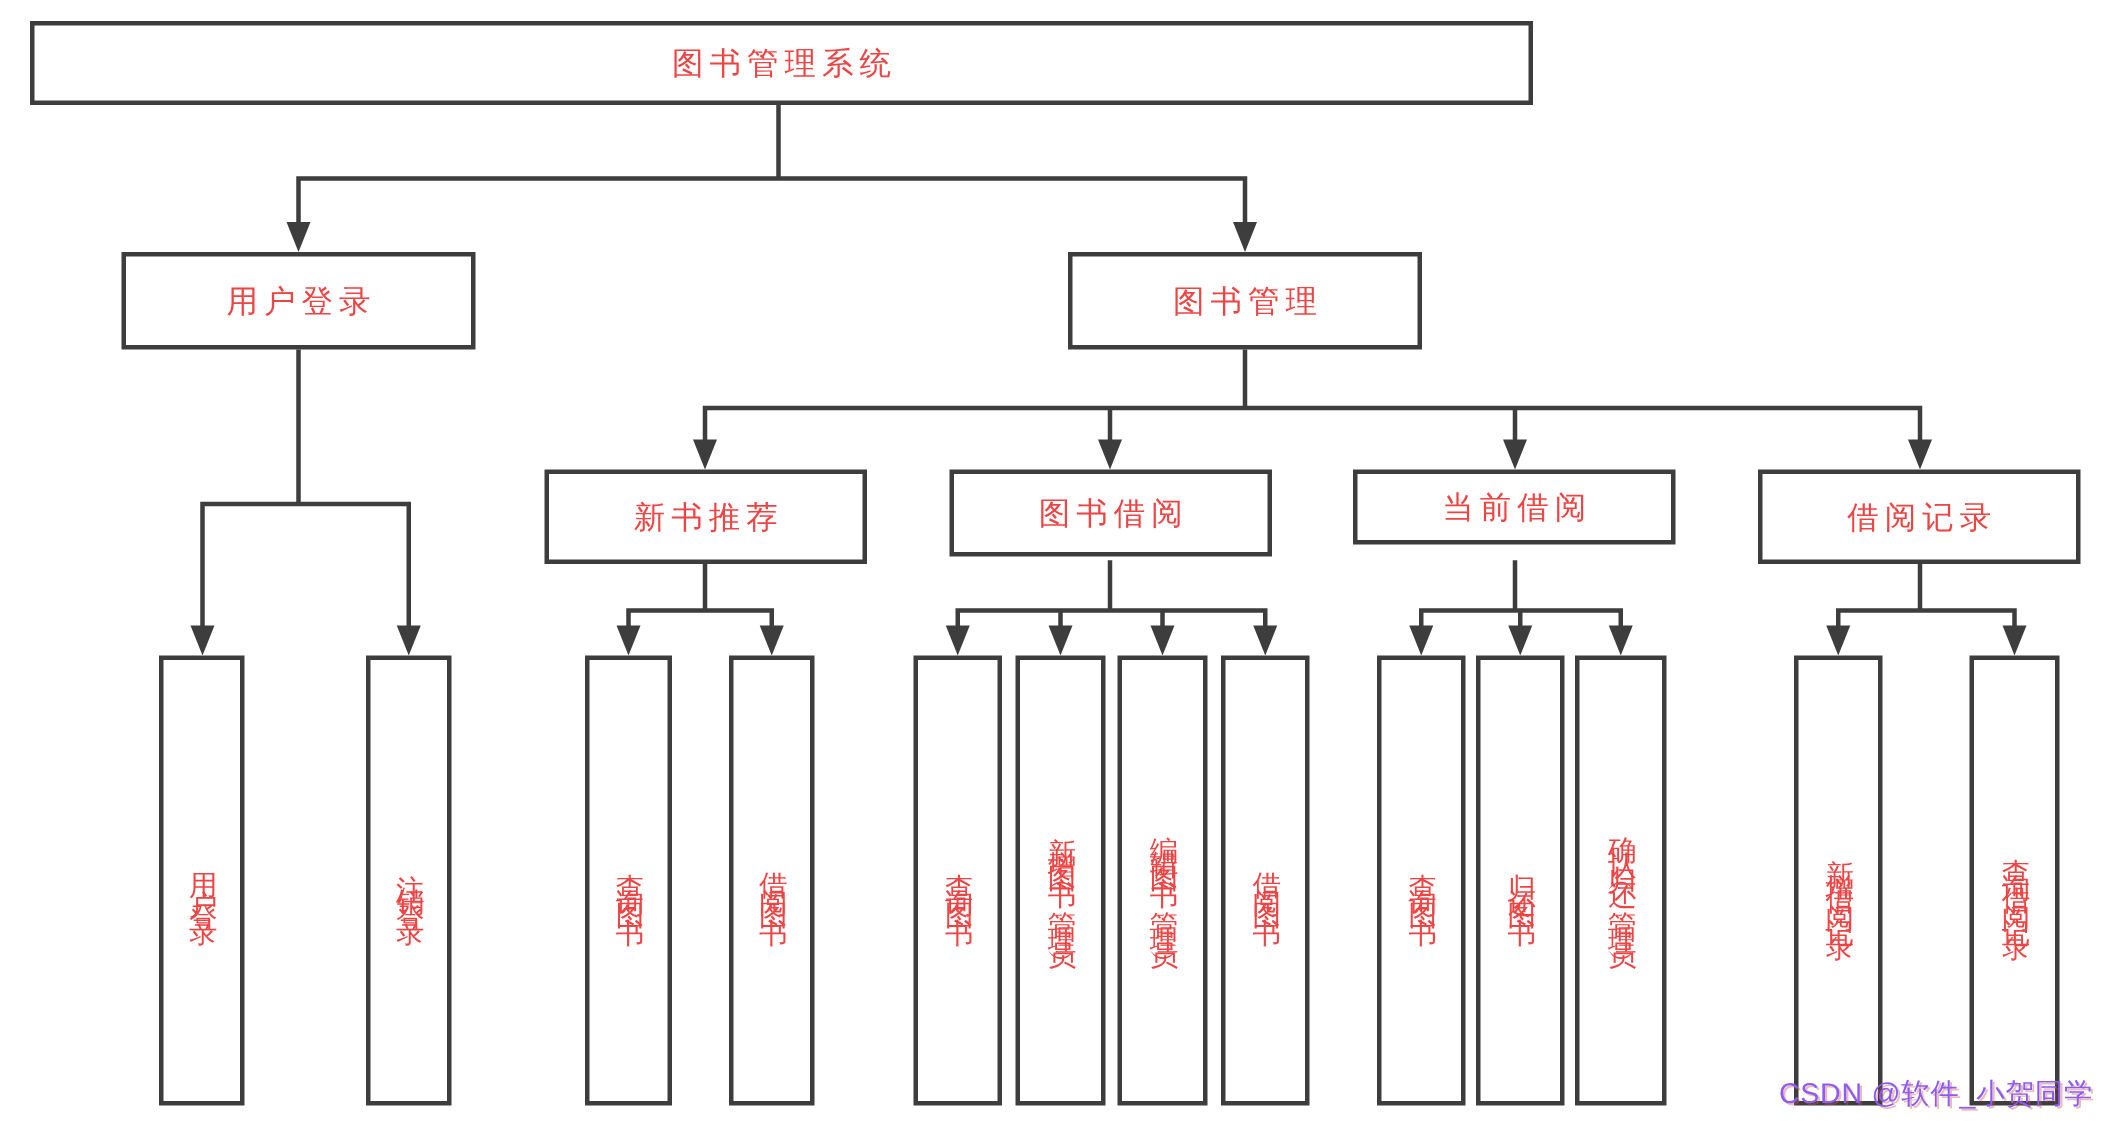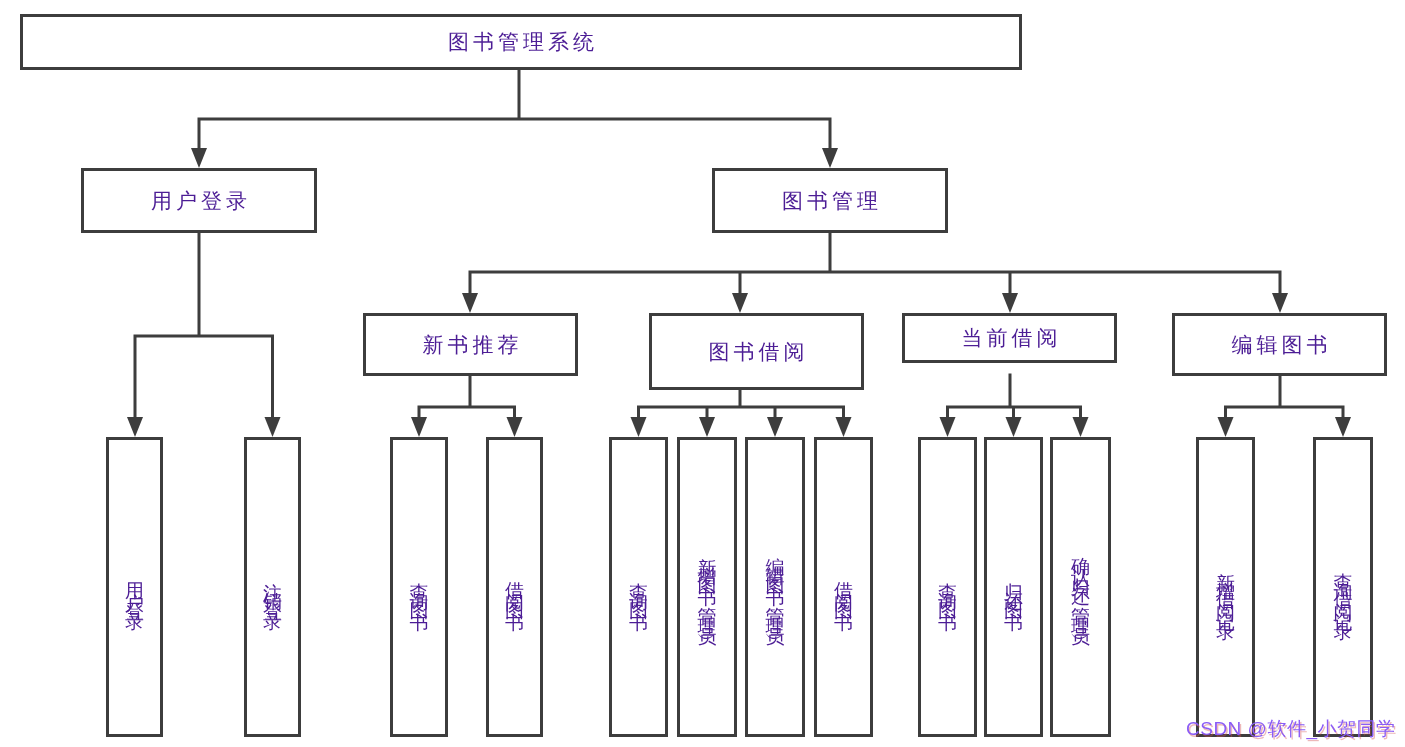--- a/index.html
+++ b/index.html
@@ -10,21 +10,21 @@
     font-family:"Liberation Sans","DejaVu Sans",sans-serif;
     overflow:hidden;
   }
   #connectors{position:absolute;left:0;top:0;width:1405px;height:747px;z-index:1;}
   .node{
     position:absolute;
     box-sizing:border-box;
     background:#ffffff;
     border:3px solid #3d3d3d;
     display:flex;align-items:center;justify-content:center;
-    color:#4c1d95;
+    color:#ef4444;
     z-index:2;
   }
   .h-node span{
     font-size:21px;
     letter-spacing:4px;
     white-space:nowrap;
     text-indent:4px; 
   }
   .v-node span{
     writing-mode:vertical-rl;
@@ -108,28 +108,28 @@
   <div class="node h-node" style="left:81px;top:168px;width:236px;height:65px">
     <span>用户登录</span>
   </div>
   <div class="node h-node" style="left:363px;top:313px;width:215px;height:63px">
     <span>新书推荐</span>
   </div>
 
   <div class="node h-node" style="left:712px;top:168px;width:236px;height:65px">
     <span>图书管理</span>
   </div>
-  <div class="node h-node" style="left:649px;top:313px;width:215px;height:77px">
+  <div class="node h-node" style="left:633px;top:313px;width:215px;height:58px">
     <span>图书借阅</span>
   </div>
   <div class="node h-node" style="left:902px;top:313px;width:215px;height:50px">
     <span>当前借阅</span>
   </div>
   <div class="node h-node" style="left:1172px;top:313px;width:215px;height:63px">
-    <span>编辑图书</span>
+    <span>借阅记录</span>
   </div>
 
   <div class="node v-node" style="left:106px;top:437px;width:57px;height:300px">
     <span>用户登录</span>
   </div>
   <div class="node v-node" style="left:244px;top:437px;width:57px;height:300px">
     <span>注销登录</span>
   </div>
 
   <div class="node v-node" style="left:390px;top:437px;width:58px;height:300px">

